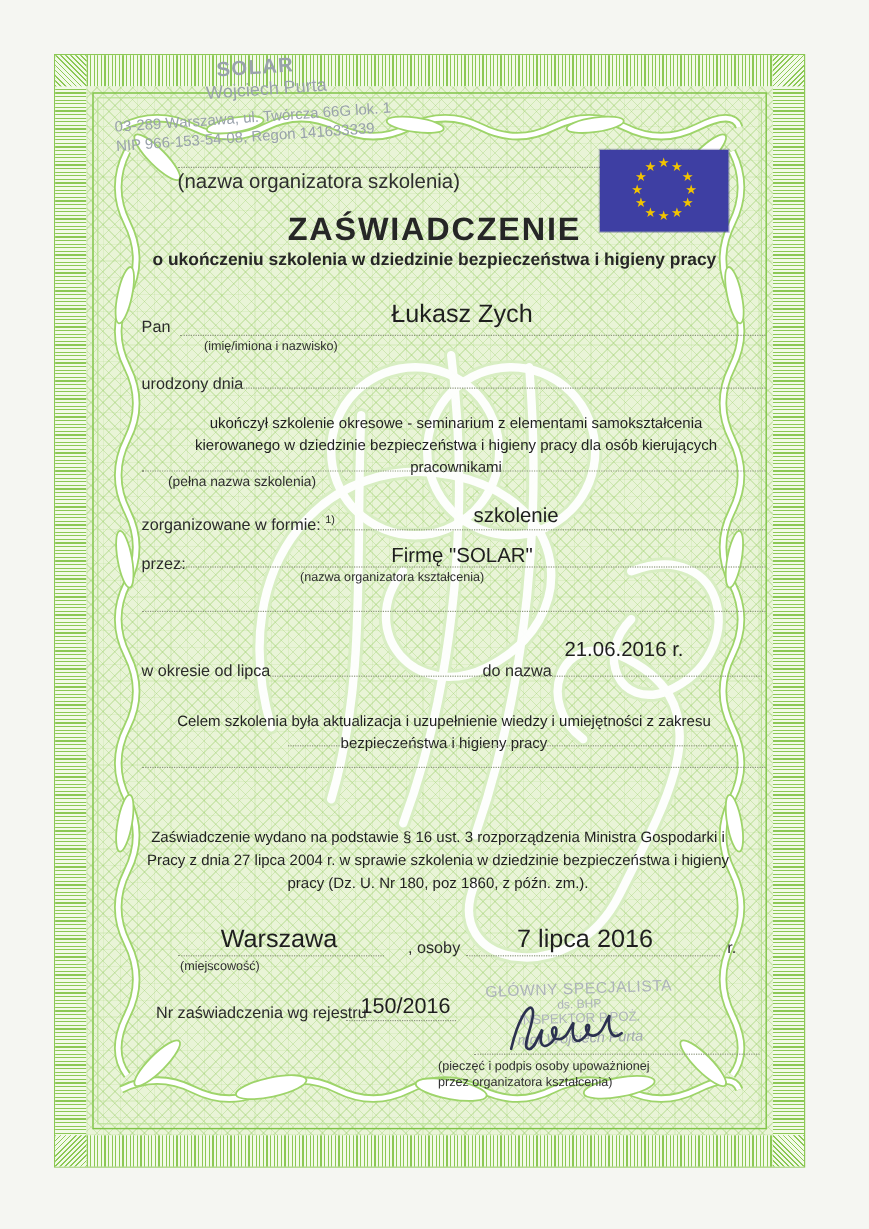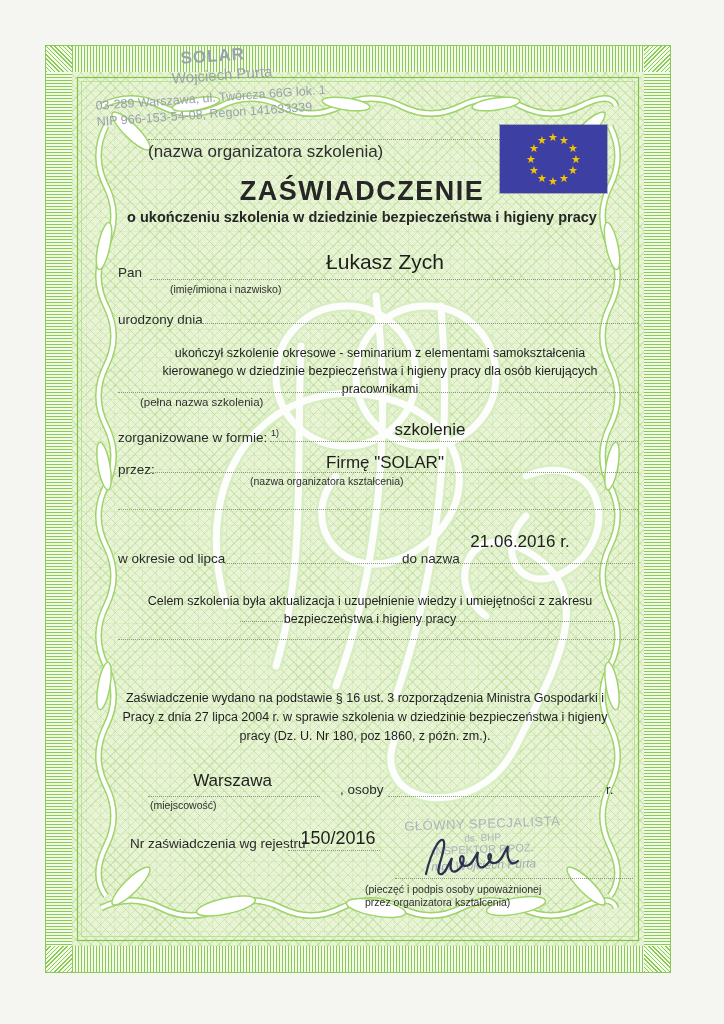--- a/index.html
+++ b/index.html
@@ -211,24 +211,25 @@
   <div class="abs label" style="left:402px; top:551px;">do nazwa</div>
   <div class="abs value" style="left:440px; top:532px; width:160px; font-size:17px;">21.06.2016 r.</div>
   <div class="abs dotted" style="left:435px; top:563px; width:200px;"></div>
 
   <div class="abs para" style="left:140px; top:592px; width:460px;">Celem szkolenia była aktualizacja i uzupełnienie wiedzy i umiejętności z zakresu bezpieczeństwa i higieny pracy</div>
   <div class="abs dotted" style="left:240px; top:621px; width:375px;"></div>
   <div class="abs dotted" style="left:118px; top:639px; width:520px;"></div>
 
   <div class="abs para" style="left:115px; top:668px; width:500px; line-height:1.5;margin-top:21px;">Zaświadczenie wydano na podstawie § 16 ust. 3 rozporządzenia Ministra Gospodarki i Pracy z dnia 27 lipca 2004 r. w sprawie szkolenia w dziedzinie bezpieczeństwa i higieny pracy (Dz. U. Nr 180, poz 1860, z późn. zm.).</div>
 
-  <div class="abs value" style="left:150px; top:771px; width:165px; font-size:17px;">Warszawa</div>
+  <div class="abs value" style="left:150px; top:771px; width:165px; font-size:21px;">Warszawa</div>
   <div class="abs dotted" style="left:148px; top:796px; width:172px;"></div>
   <div class="abs caption" style="left:150px; top:799px; width:165px;">(miejscowość)</div>
   <div class="abs label" style="left:340px; top:782px;">, osoby</div>
+  <div class="abs value" style="left:400px; top:771px; width:175px; font-size:21px;">7 lipca 2016</div>
   <div class="abs dotted" style="left:388px; top:796px; width:212px;"></div>
   <div class="abs label" style="left:606px; top:782px;">r.</div>
 
   <div class="abs label" style="left:130px; top:836px;">Nr zaświadczenia wg rejestru</div>
   <div class="abs value" style="left:288px; top:828px; width:100px; font-size:18px;">150/2016</div>
   <div class="abs dotted" style="left:288px; top:850px; width:92px;"></div>
 
   <div class="abs stamp-bottom">
     <div class="l1">GŁÓWNY SPECJALISTA</div>
     <div class="l2">ds. BHP</div>

